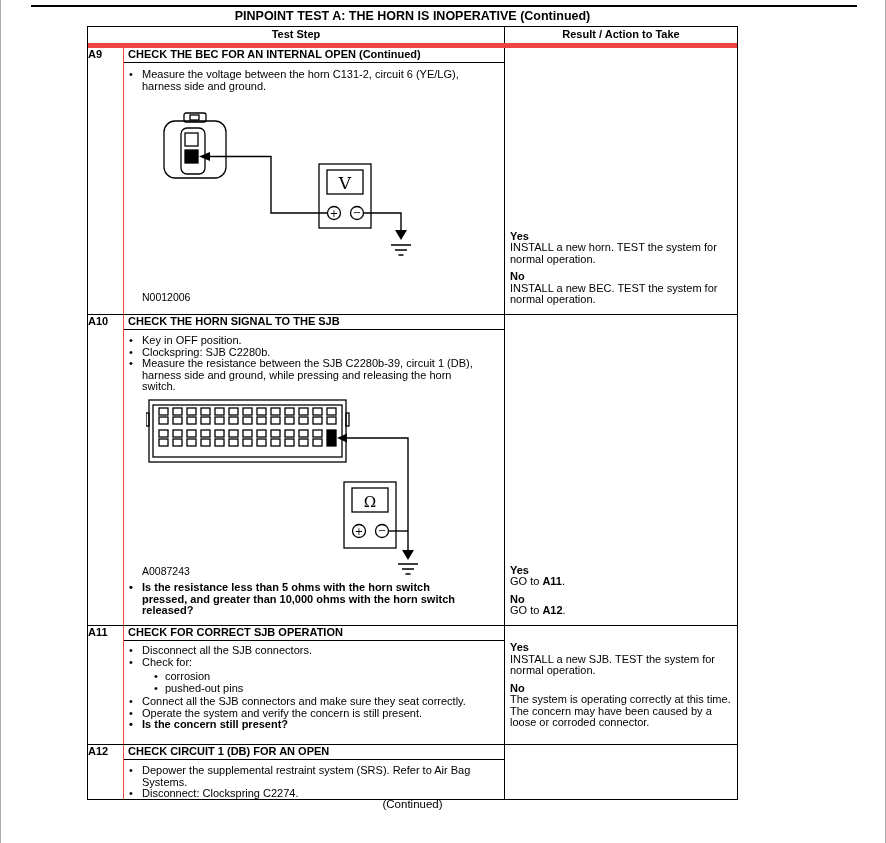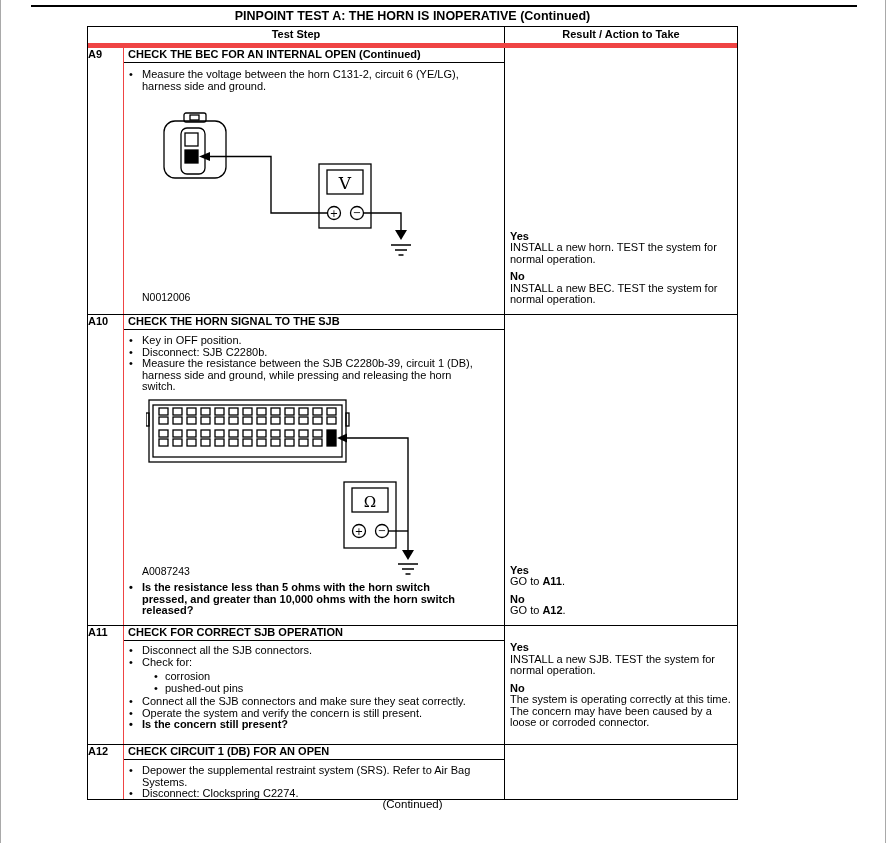--- a/index.html
+++ b/index.html
@@ -141,21 +141,21 @@
         <div class="idcol">A10</div>
         <div class="content">
           <div class="band">CHECK THE HORN SIGNAL TO THE SJB</div>
           <div class="body tight">
             <div class="bullet">
               <span class="dot">•</span>
               <span class="txt">Key in OFF position.</span>
             </div>
             <div class="bullet">
               <span class="dot">•</span>
-              <span class="txt">Disconnect: SJB C2280b.</span>
+              <span class="txt">Clockspring: SJB C2280b.</span>
             </div>
             <div class="bullet">
               <span class="dot">•</span>
               <span class="txt">Measure the resistance between the SJB C2280b-39, circuit 1 (DB), harness side and ground, while pressing and releasing the horn switch.</span>
             </div>
 
             <svg class="fig fig2" width="300" height="185" viewBox="0 0 300 185">
               <defs>
                 <g id="pin">
                   <rect width="9" height="7"></rect>

